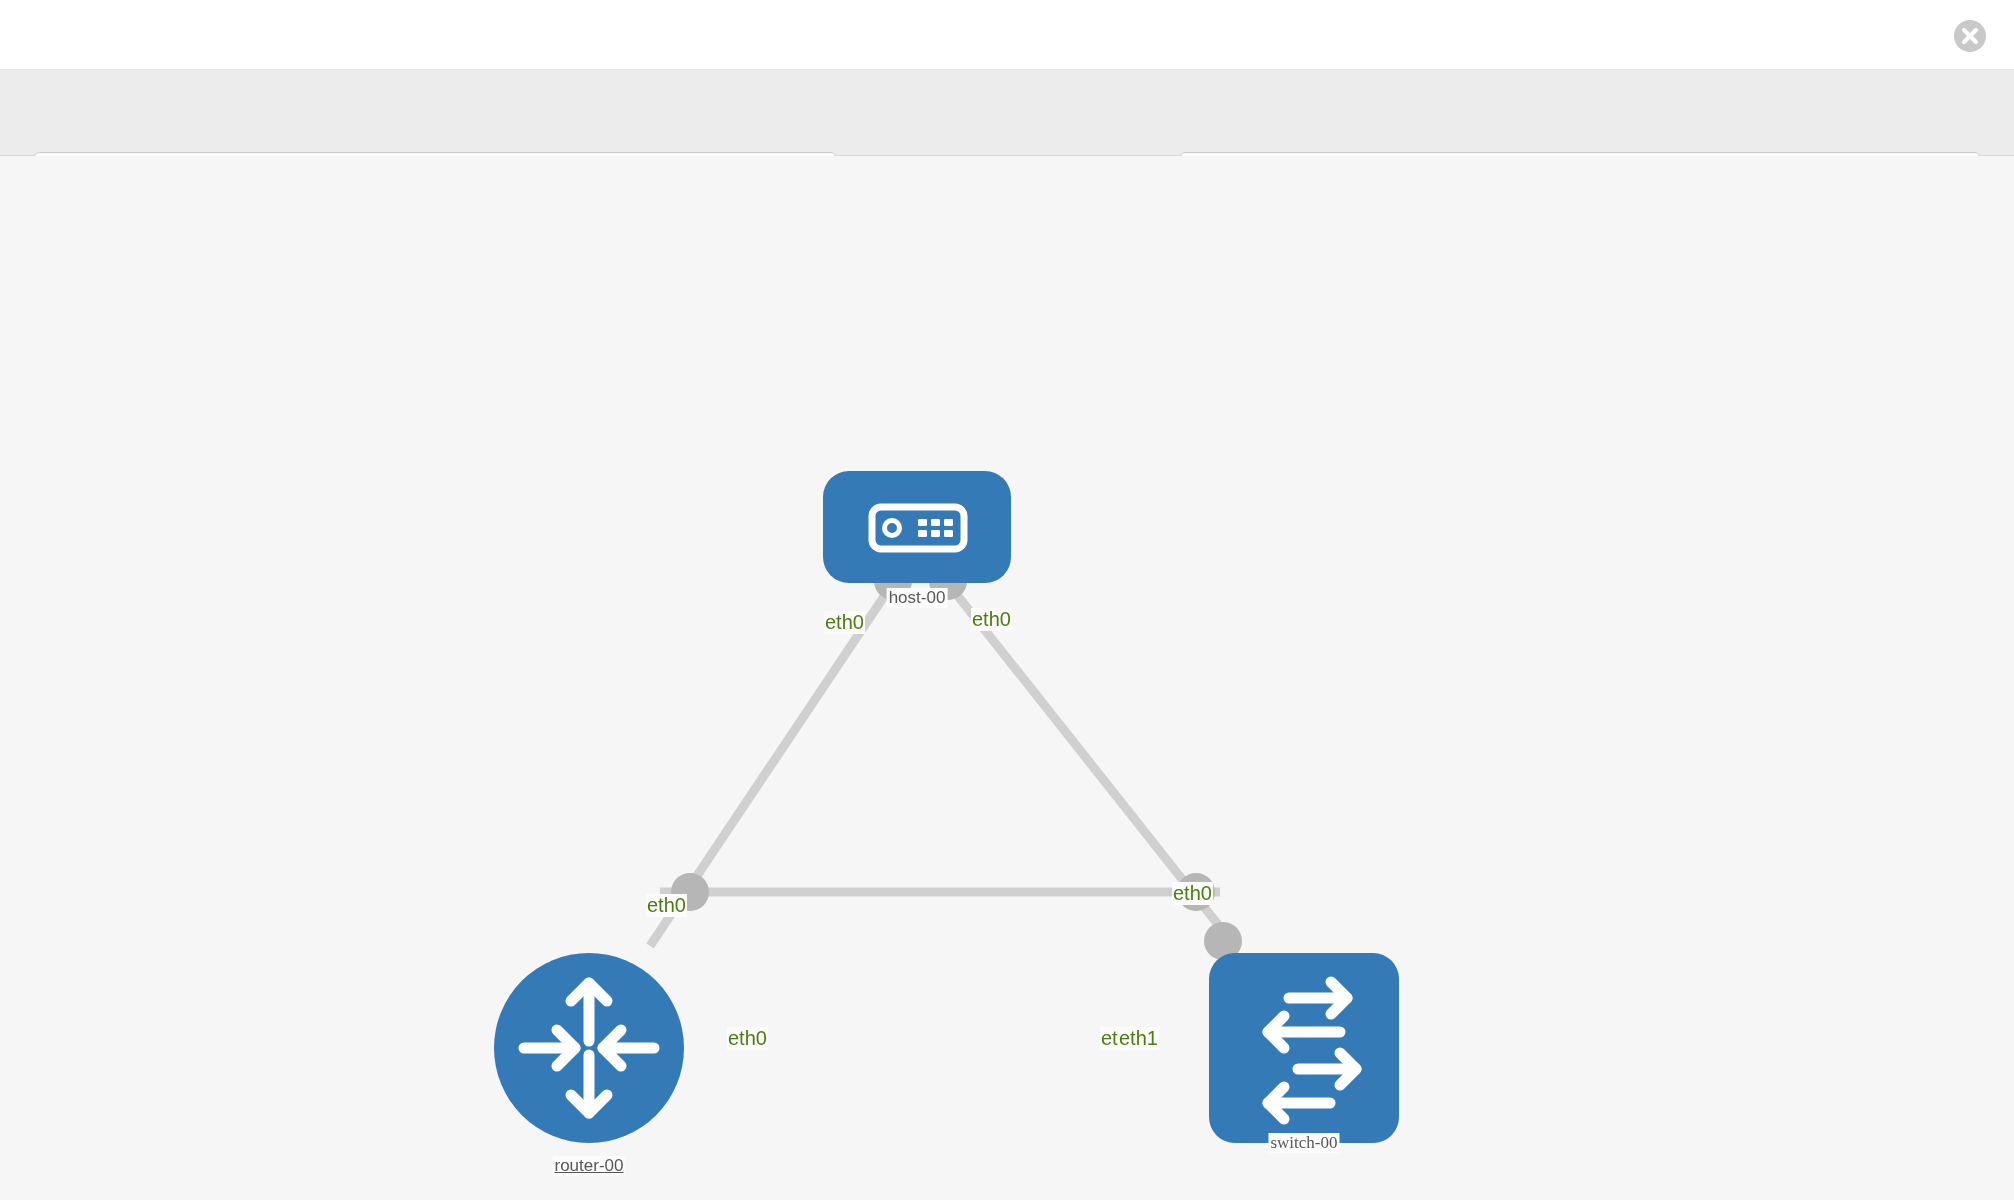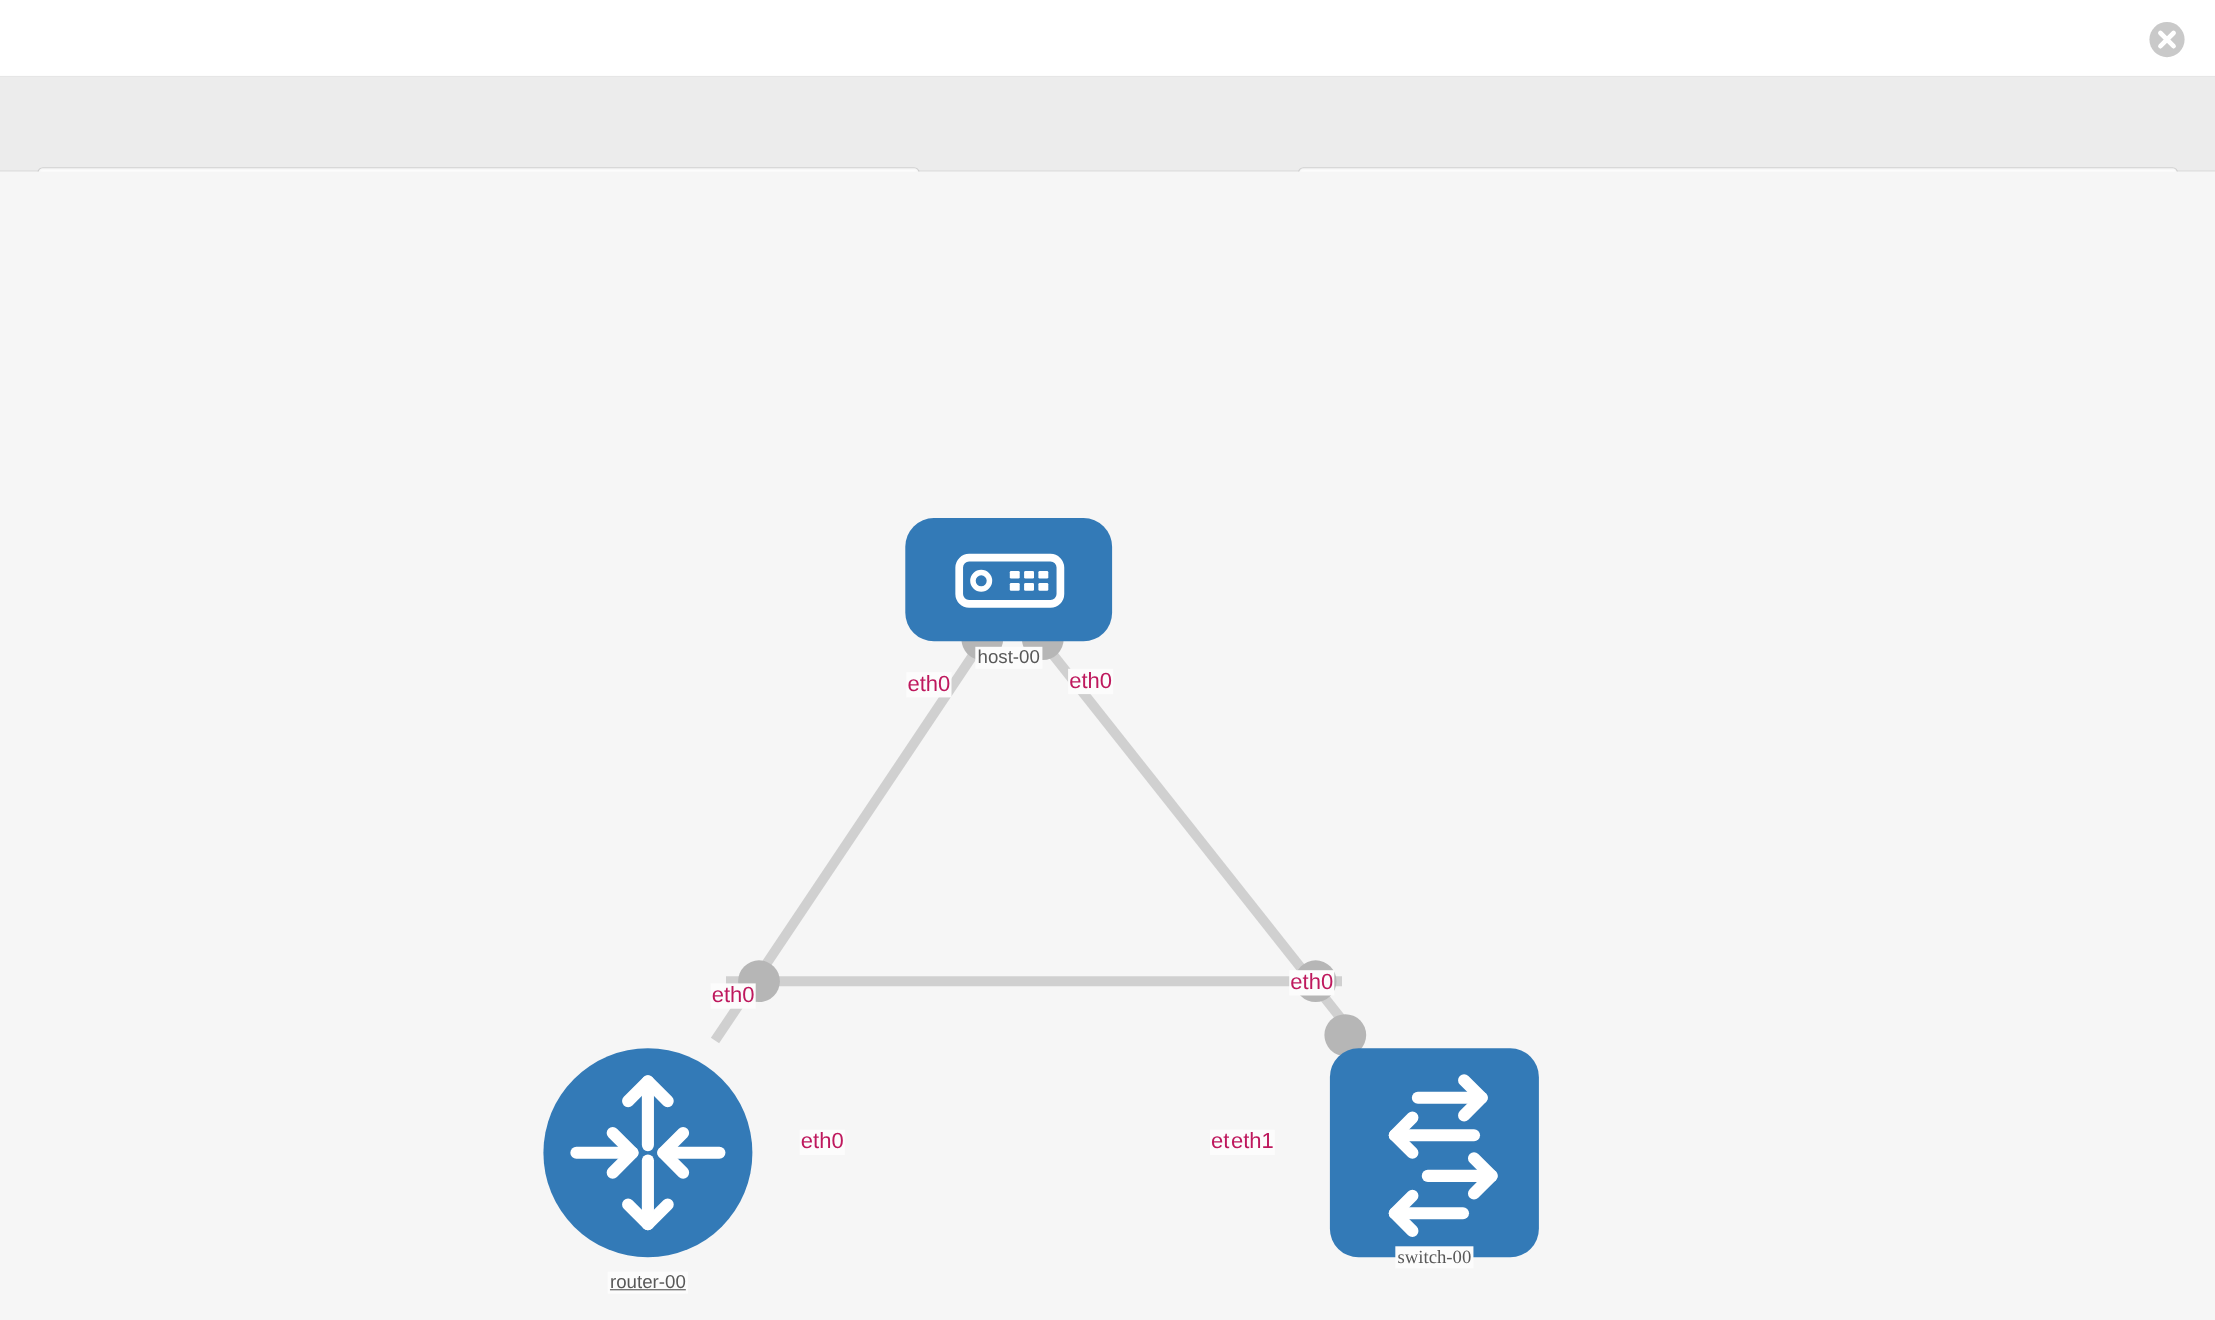--- a/index.html
+++ b/index.html
@@ -83,21 +83,21 @@
     font-size: 17px;
     color: #585858;
     background: #fcfcfc;
     white-space: nowrap;
     padding: 0 2px;
     transform: translateX(-50%);
   }
   .iface-label {
     position: absolute;
     font-size: 20px;
-    color: #be185d;
+    color: #4d7c0f;
     background: #fcfcfc;
     white-space: nowrap;
     padding: 0 1px;
   }
 
   
   .zoom-panel {
     position: absolute;
     left: 1622px; top: 1078px;
     width: 392px; height: 122px;

